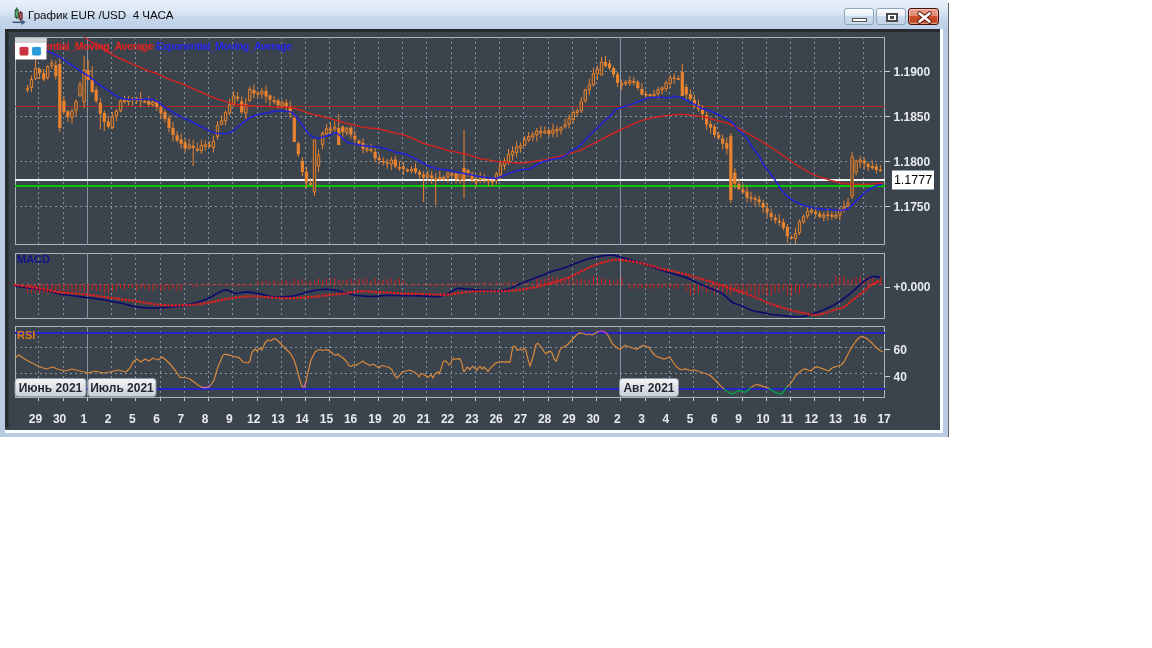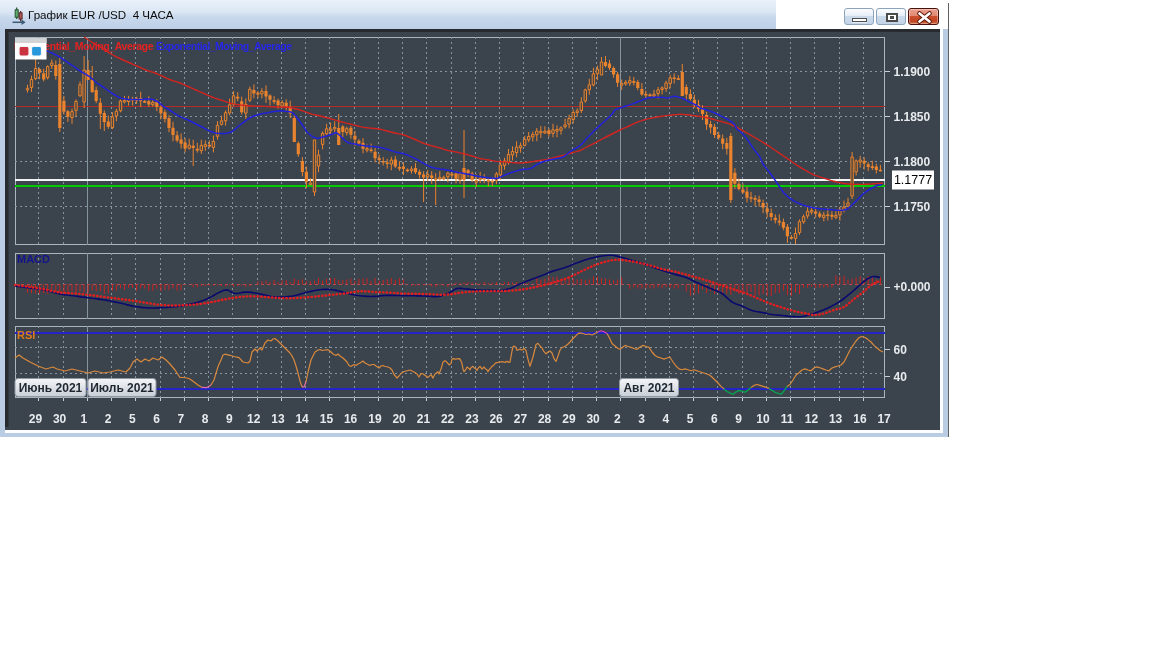--- a/index.html
+++ b/index.html
@@ -1,16 +1,16 @@
 <!DOCTYPE html>
 <html><head><meta charset="utf-8"><style>
 html,body{margin:0;padding:0;background:#fff;width:1152px;height:648px;overflow:hidden;}
 *{box-sizing:border-box;font-family:"Liberation Sans",sans-serif;}
 #win{position:absolute;left:0;top:0;width:948px;height:437px;}
-#titlebar{position:absolute;left:0;top:0;width:776px;height:29px;
+#titlebar{position:absolute;left:0;top:0;width:948px;height:29px;
  background:linear-gradient(#e9f1fa 0%,#dbe7f4 40%,#c8d8ec 60%,#bccfe6 100%);}
 #ttext{position:absolute;left:28px;top:8px;font-size:11.6px;color:#0c0c0c;letter-spacing:0px;}
 #borders{position:absolute;left:0;top:29px;width:948px;height:408px;background:#b9cce4;}
 #client{position:absolute;left:5px;top:29px;width:938px;height:404px;background:#3b434c;
  border-right:3px solid #fbfdfe;border-bottom:3px solid #fbfdfe;}
 #shadowline{position:absolute;left:948px;top:3px;width:1px;height:434px;background:#5e6163;}
 .btn{position:absolute;top:8px;height:17px;width:30px;border-radius:3px;}
 #bmin,#bmax{border:1px solid #8da4bd;background:linear-gradient(#fcfdfe 0%,#e6eef7 45%,#ccdbeb 50%,#c3d4e7 100%);}
 #bmin{left:844px;}#bmax{left:876px;}
 #bclose{left:908px;width:31px;border:1px solid #47100a;background:linear-gradient(#eb9f8d 0%,#e08a72 45%,#cc4f2c 50%,#c04424 80%,#cf6e3f 100%);box-shadow:inset 0 0 0 1px rgba(255,255,255,.35);}

